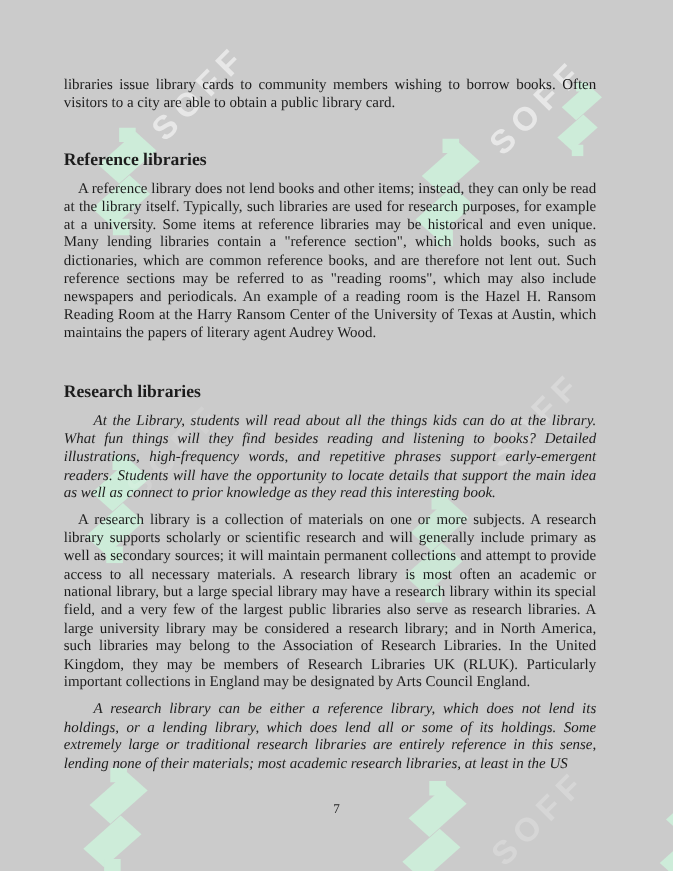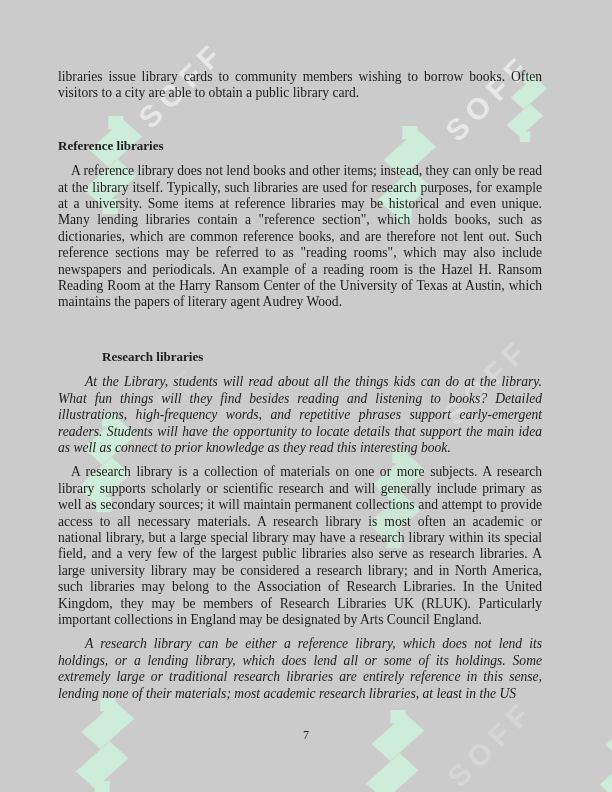--- a/index.html
+++ b/index.html
@@ -33,26 +33,26 @@
     color:#1c1c1c;
     font-size:13.6px;
     line-height:16.4px;
   }
   .para{
     text-align:justify;
     margin:0;
   }
   .heading{
     font-weight:bold;
-    font-size:13px;
+    font-size:16px;
     margin:0;
   }
   .mt-h1{margin-top:36px;}
   .mt-p-after-h{margin-top:9px;}
-  .mt-h2{margin-top:38px;margin-left:44px;}
+  .mt-h2{margin-top:38px;}
   .mt-p{margin-top:8px;}
   .indent-sm{text-indent:13px;}
   .indent-lg{text-indent:27px;font-style:italic;}
   .page-footer{
     position:absolute;
     top:728px;left:0;
     width:612px;
     text-align:center;
     font-size:12px;
     color:#222;

